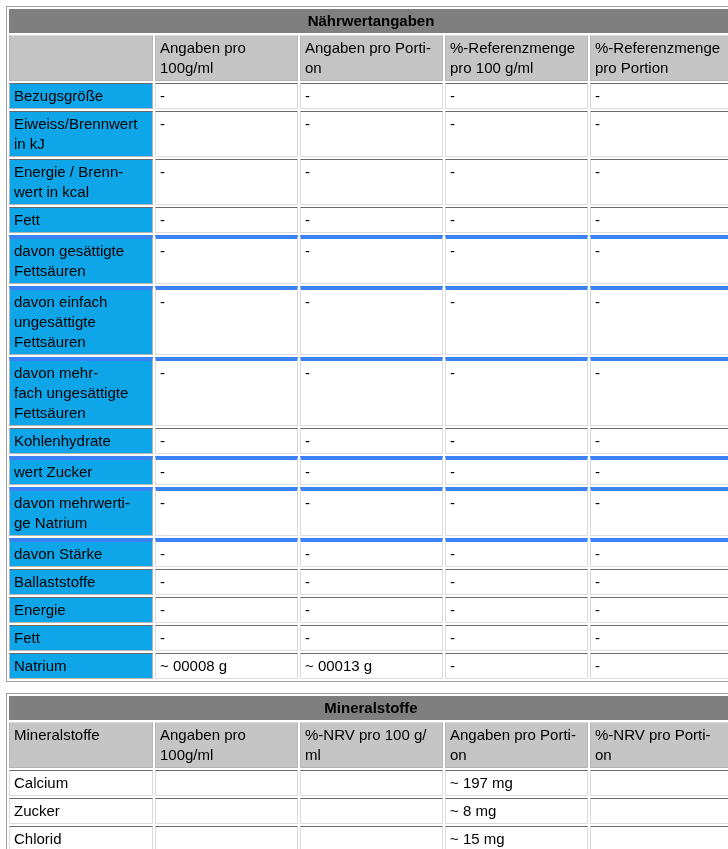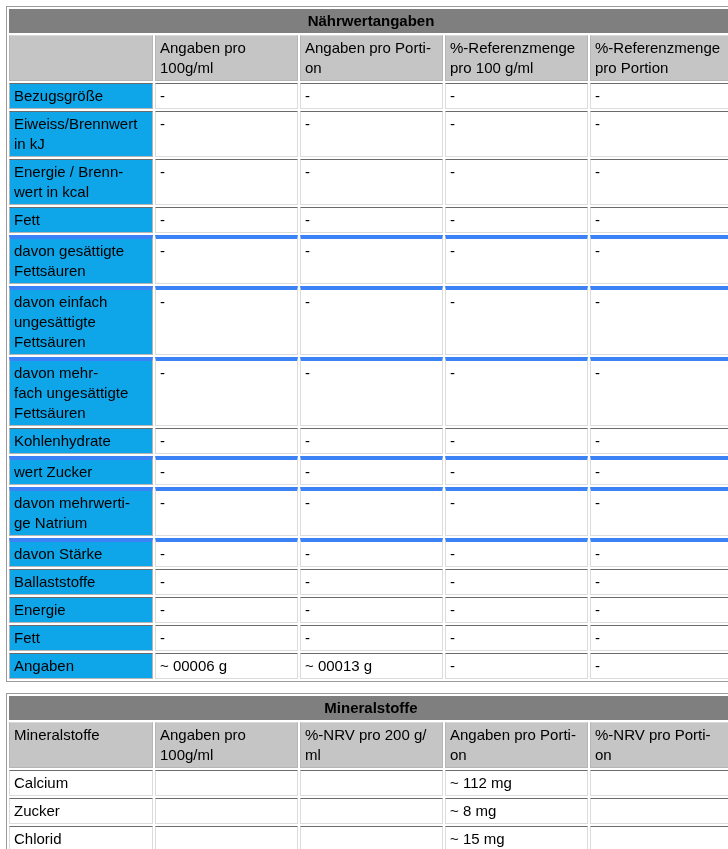--- a/index.html
+++ b/index.html
@@ -193,22 +193,22 @@
           <td class="value">-</td>
         </tr>
         <tr class="major">
           <td class="label">Fett</td>
           <td class="value">-</td>
           <td class="value">-</td>
           <td class="value">-</td>
           <td class="value">-</td>
         </tr>
         <tr class="major">
-          <td class="label">Angaben</td>
-          <td class="value">~ 00006 g</td>
+          <td class="label">Natrium</td>
+          <td class="value">~ 00008 g</td>
           <td class="value">~ 00013 g</td>
           <td class="value">-</td>
           <td class="value">-</td>
         </tr>
       </tbody>
   </table>
 
   <table class="nut minerals" id="minerals-table">
     <colgroup>
       <col style="width:144px">
@@ -218,32 +218,32 @@
         <col style="width:143px">
     </colgroup>
     <tbody>
       <tr>
         <td class="title" colspan="5">Mineralstoffe</td>
       </tr>
       <tr class="head-row">
           <td class="colhead">Mineralstoffe</td>
           <td class="colhead">Angaben pro
 100g/ml</td>
-          <td class="colhead">%-NRV pro 200 g/
+          <td class="colhead">%-NRV pro 100 g/
 ml</td>
           <td class="colhead">Angaben pro Porti-
 on</td>
           <td class="colhead">%-NRV pro Porti-
 on</td>
         </tr>
     <tr class="major">
           <td class="value">Calcium</td>
           <td class="value"></td>
           <td class="value"></td>
-          <td class="value">~ 112 mg</td>
+          <td class="value">~ 197 mg</td>
           <td class="value"></td>
         </tr>
         <tr class="major">
           <td class="value">Zucker</td>
           <td class="value"></td>
           <td class="value"></td>
           <td class="value">~ 8 mg</td>
           <td class="value"></td>
         </tr>
         <tr class="major">

